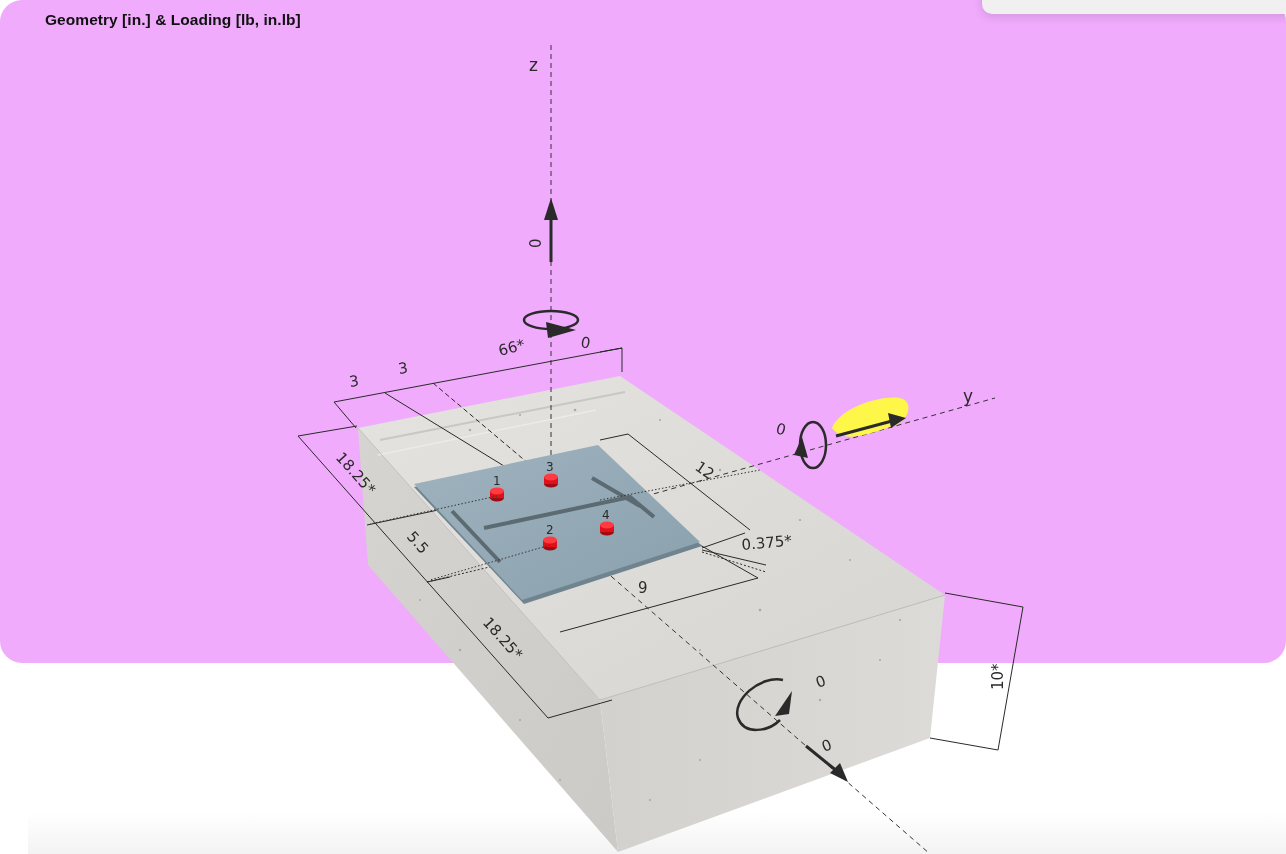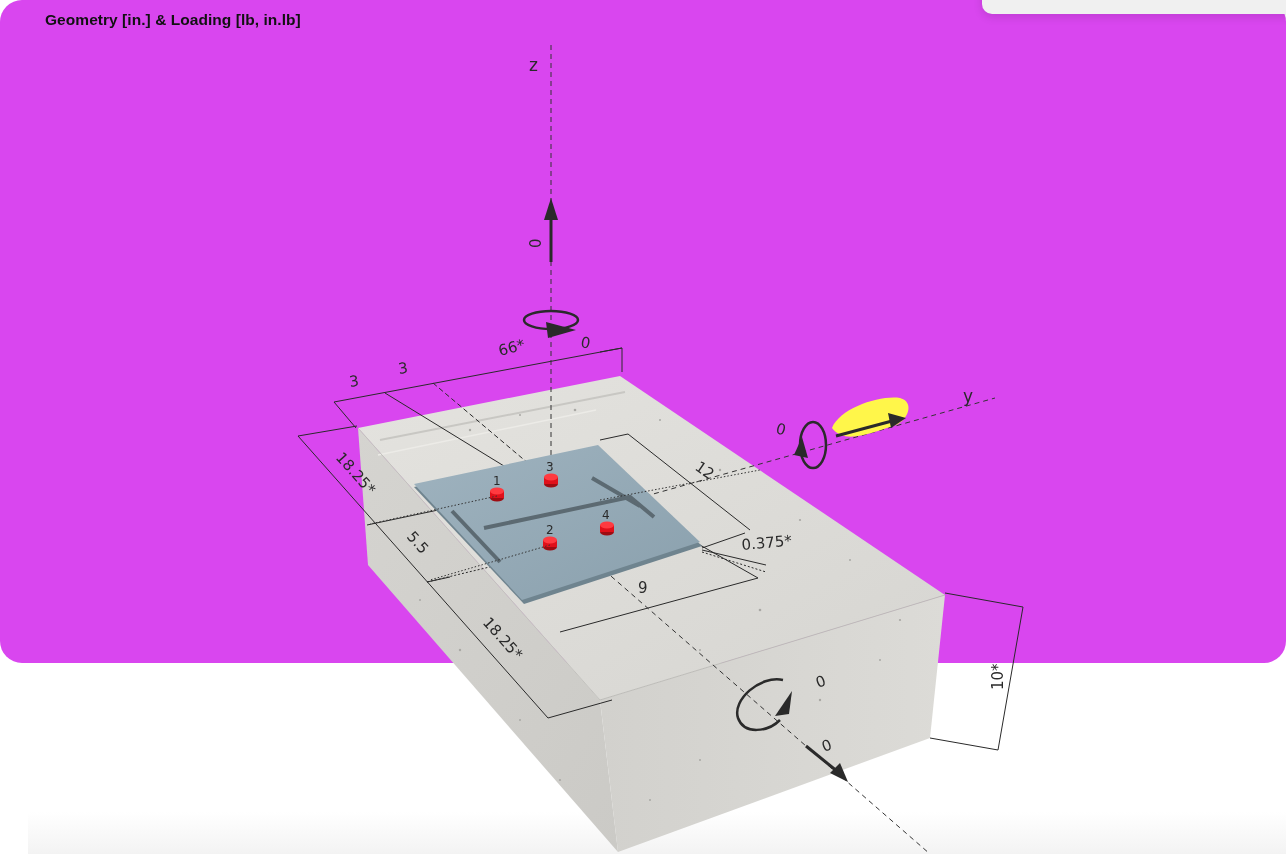--- a/index.html
+++ b/index.html
@@ -8,21 +8,21 @@
     background: #ffffff;
     width: 1286px;
     height: 854px;
     overflow: hidden;
     font-family: "Liberation Sans", sans-serif;
   }
   .page {
     position: relative;
     width: 1286px;
     height: 663px;
-    background: #d946ef;
+    background: #f0abfc;
     border-radius: 22px;
   }
   .title {
     position: absolute;
     left: 45px;
     top: 11px;
     font-family: "Liberation Sans", sans-serif;
     font-weight: bold;
     font-size: 15.5px;
     color: #111111;

